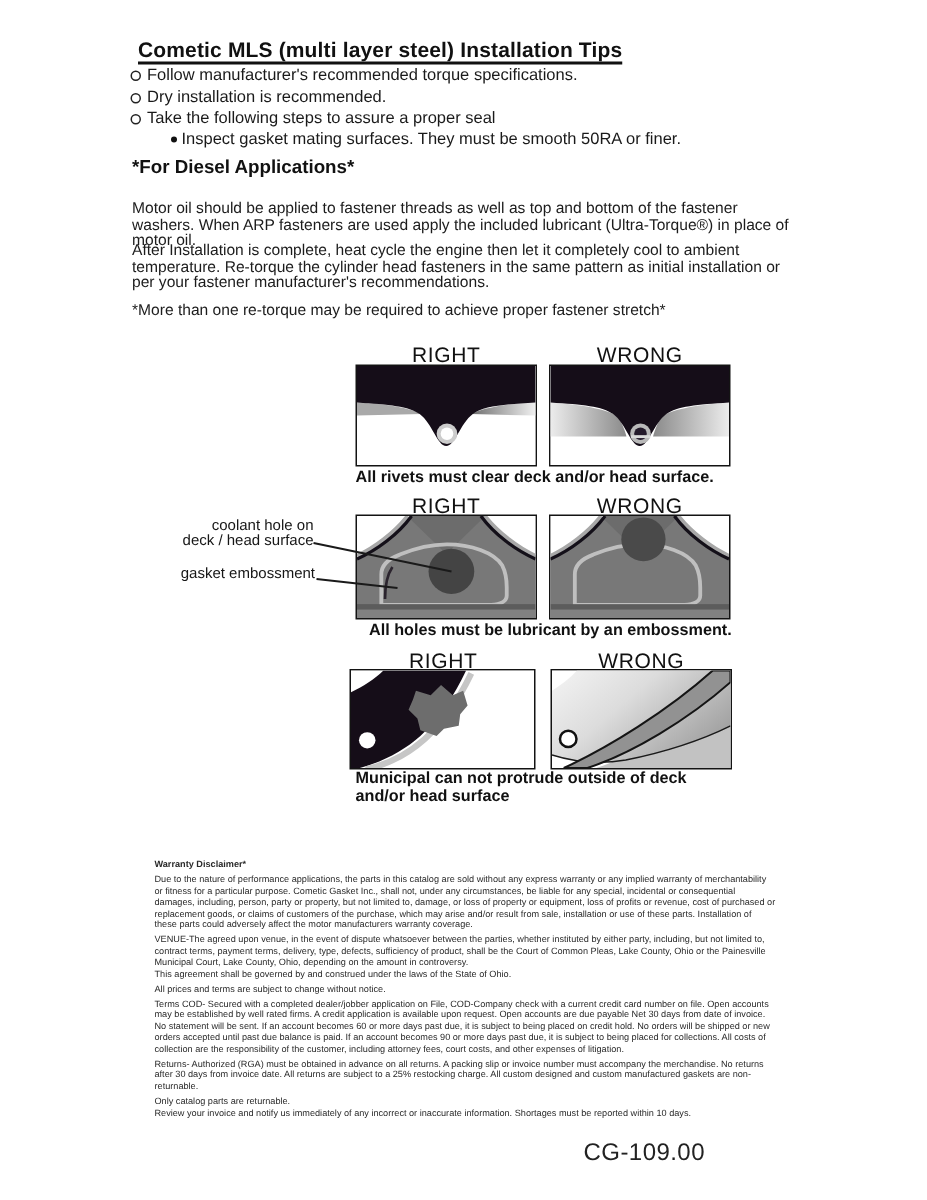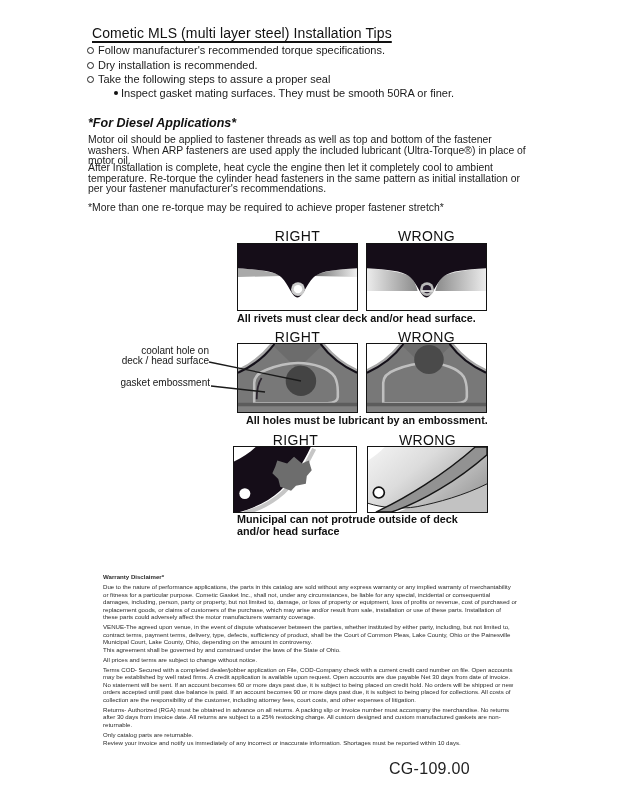--- a/index.html
+++ b/index.html
@@ -4,33 +4,33 @@
 <style>
   html,body{margin:0;padding:0;background:#e8e8e8;}
   .page{
     position:relative;width:618px;height:800px;background:#ffffff;
     font-family:"Liberation Sans", sans-serif;color:#1a1a1a;overflow:hidden;
     margin:0 auto;
   }
   .abs{position:absolute;}
   
   .title{
-    left:92px;top:25px;font-size:14px;font-weight:normal;color:#111;
+    left:92px;top:25px;font-size:14px;font-weight:bold;color:#111;
     text-decoration:underline;text-decoration-thickness:1.5px;text-underline-offset:3px;
     letter-spacing:.1px;white-space:nowrap;
   }
   
   .tips{left:87px;top:44px;width:470px;font-size:11px;}
   .tip-row{display:flex;align-items:flex-start;line-height:12px;margin-bottom:2.6px;white-space:nowrap;}
   .tip-row .marker{width:5px;height:5px;border:1px solid #222;border-radius:50%;margin:3px 4px 0 0;flex:0 0 auto;}
   .sub-tips{margin-left:27px;}
   .sub-row{display:flex;align-items:flex-start;line-height:10.4px;margin-bottom:0;white-space:nowrap;}
   .sub-row .marker-f{width:4px;height:4px;background:#111;border-radius:50%;margin:3px 3px 0 0;flex:0 0 auto;}
   
-  .diesel-h{left:88px;top:116px;font-size:12.5px;font-weight:bold;color:#111;font-style:italic;}
+  .diesel-h{left:88px;top:104px;font-size:12.5px;font-weight:bold;color:#111;}
   .bodyp{width:448px;font-size:10.4px;line-height:10.5px;color:#1c1c1c;}
   .p1{left:88px;top:135px;}
   .p2{left:88px;top:163px;}
   .p3{left:88px;top:203px;}
   
   .rw-label{width:121px;text-align:center;font-size:14px;color:#111;letter-spacing:.4px;}
   .caption{font-size:10.8px;font-weight:bold;color:#111;line-height:11.5px;}
   .diag{border:1.7px solid #131313;box-sizing:border-box;background:#fff;}
   .diag svg{display:block;width:100%;height:100%;}
   

